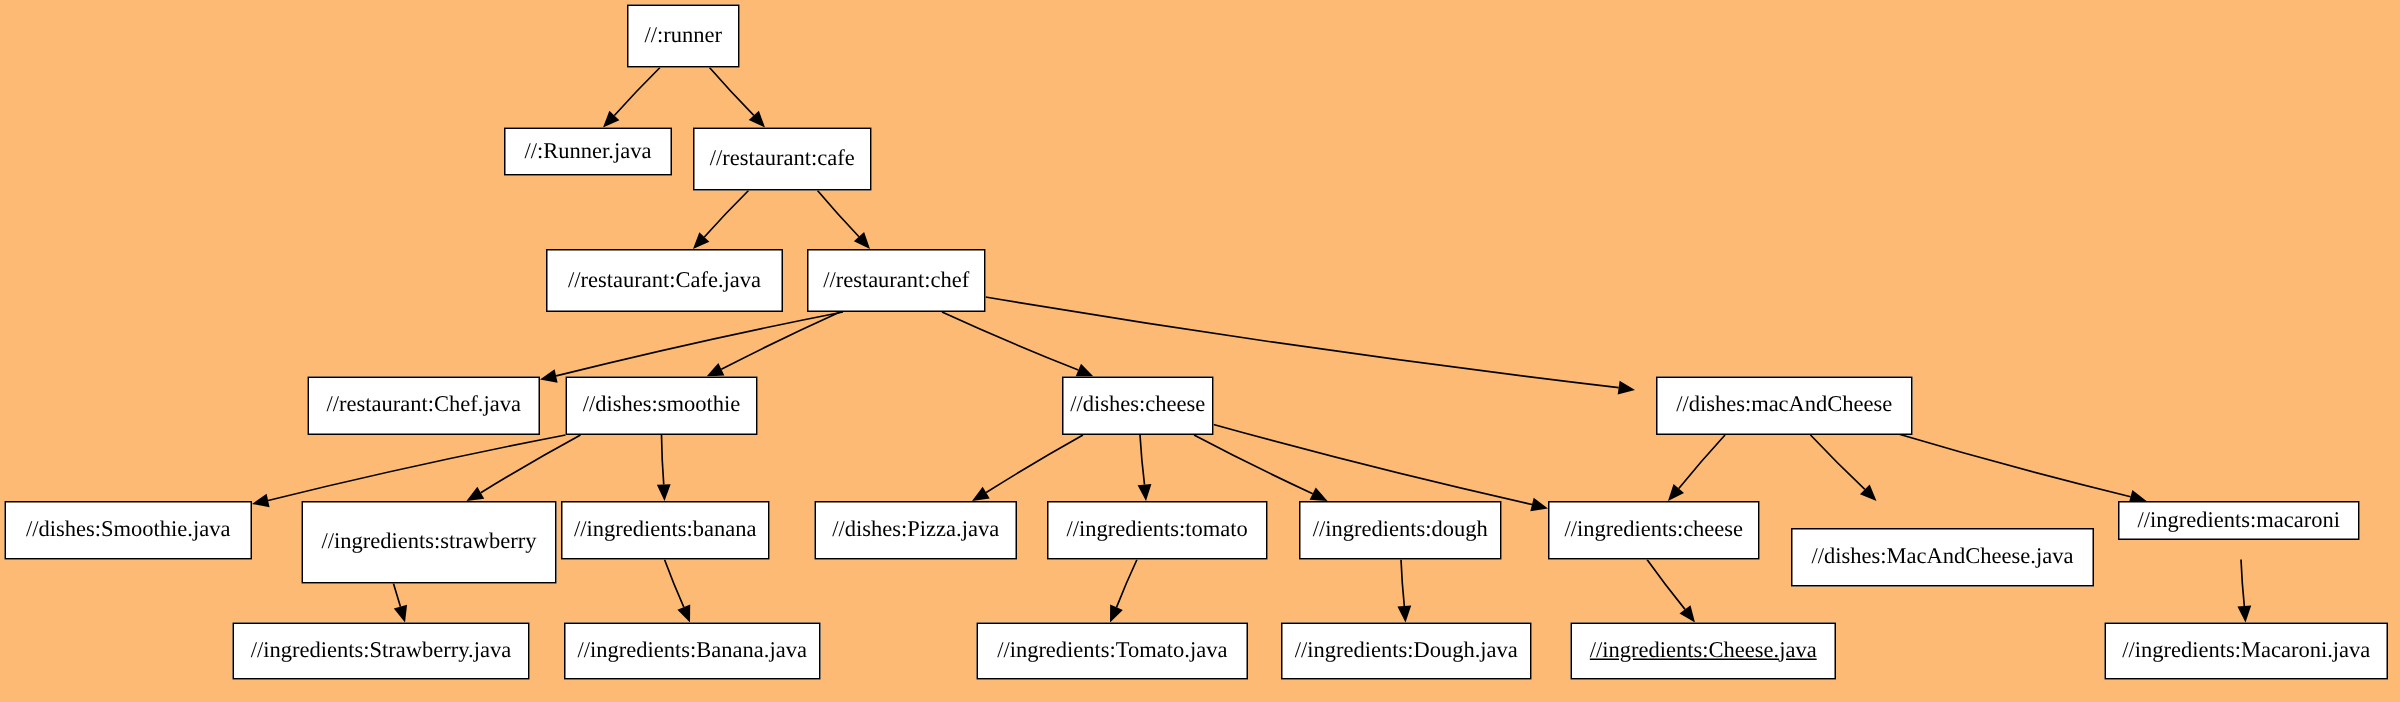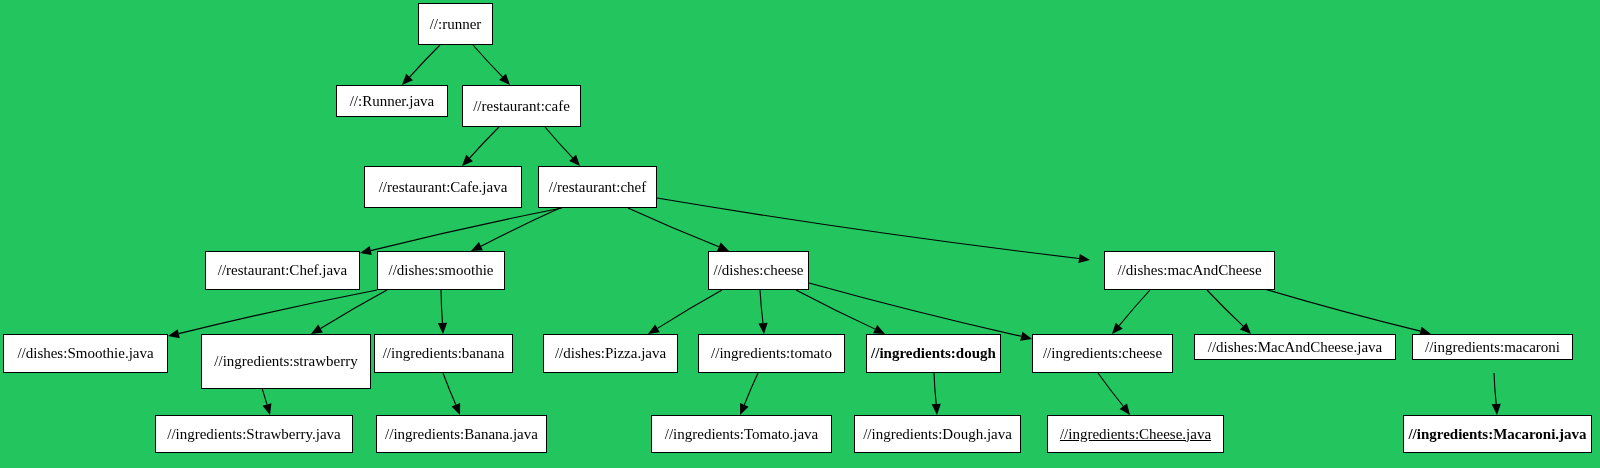--- a/index.html
+++ b/index.html
@@ -4,21 +4,21 @@
 <style>
   html, body {
     margin: 0;
     padding: 0;
     background: #ffffff;
   }
   #graph-root {
     position: relative;
     width: 1600px;
     height: 468px;
-    background: #22c55e;
+    background: #fdba74;
     font-family: "Liberation Serif", "DejaVu Serif", serif;
     overflow: hidden;
   }
   #graph-svg {
     position: absolute;
     left: 0;
     top: 0;
     width: 1600px;
     height: 468px;
   }
@@ -189,44 +189,44 @@
       </div>
       <div class="graph-node" style="left: 374px; top: 334px; width: 139px; height: 39px;">
         <span class="node-label">//ingredients:banana</span>
       </div>
       <div class="graph-node" style="left: 543px; top: 334px; width: 135px; height: 39px;">
         <span class="node-label">//dishes:Pizza.java</span>
       </div>
       <div class="graph-node" style="left: 698px; top: 334px; width: 147px; height: 39px;">
         <span class="node-label">//ingredients:tomato</span>
       </div>
-      <div class="graph-node" style="left: 866px; top: 334px; width: 135px; height: 39px; font-weight: bold;">
+      <div class="graph-node" style="left: 866px; top: 334px; width: 135px; height: 39px;">
         <span class="node-label">//ingredients:dough</span>
       </div>
       <div class="graph-node" style="left: 1032px; top: 334px; width: 141px; height: 39px;">
         <span class="node-label">//ingredients:cheese</span>
       </div>
-      <div class="graph-node" style="left: 1194px; top: 334px; width: 202px; height: 26px;">
+      <div class="graph-node" style="left: 1194px; top: 352px; width: 202px; height: 39px;">
         <span class="node-label">//dishes:MacAndCheese.java</span>
       </div>
       <div class="graph-node" style="left: 1412px; top: 334px; width: 161px; height: 26px;">
         <span class="node-label">//ingredients:macaroni</span>
       </div>
       <div class="graph-node" style="left: 155px; top: 415px; width: 198px; height: 38px;">
         <span class="node-label">//ingredients:Strawberry.java</span>
       </div>
       <div class="graph-node" style="left: 376px; top: 415px; width: 171px; height: 38px;">
         <span class="node-label">//ingredients:Banana.java</span>
       </div>
       <div class="graph-node" style="left: 651px; top: 415px; width: 181px; height: 38px;">
         <span class="node-label">//ingredients:Tomato.java</span>
       </div>
       <div class="graph-node" style="left: 854px; top: 415px; width: 167px; height: 38px;">
         <span class="node-label">//ingredients:Dough.java</span>
       </div>
       <div class="graph-node" style="left: 1047px; top: 415px; width: 177px; height: 38px; text-decoration: underline;">
         <span class="node-label">//ingredients:Cheese.java</span>
       </div>
-      <div class="graph-node" style="left: 1403px; top: 415px; width: 189px; height: 38px; font-weight: bold;">
+      <div class="graph-node" style="left: 1403px; top: 415px; width: 189px; height: 38px;">
         <span class="node-label">//ingredients:Macaroni.java</span>
       </div>
     </div>
 </div>
 
 </body></html>

